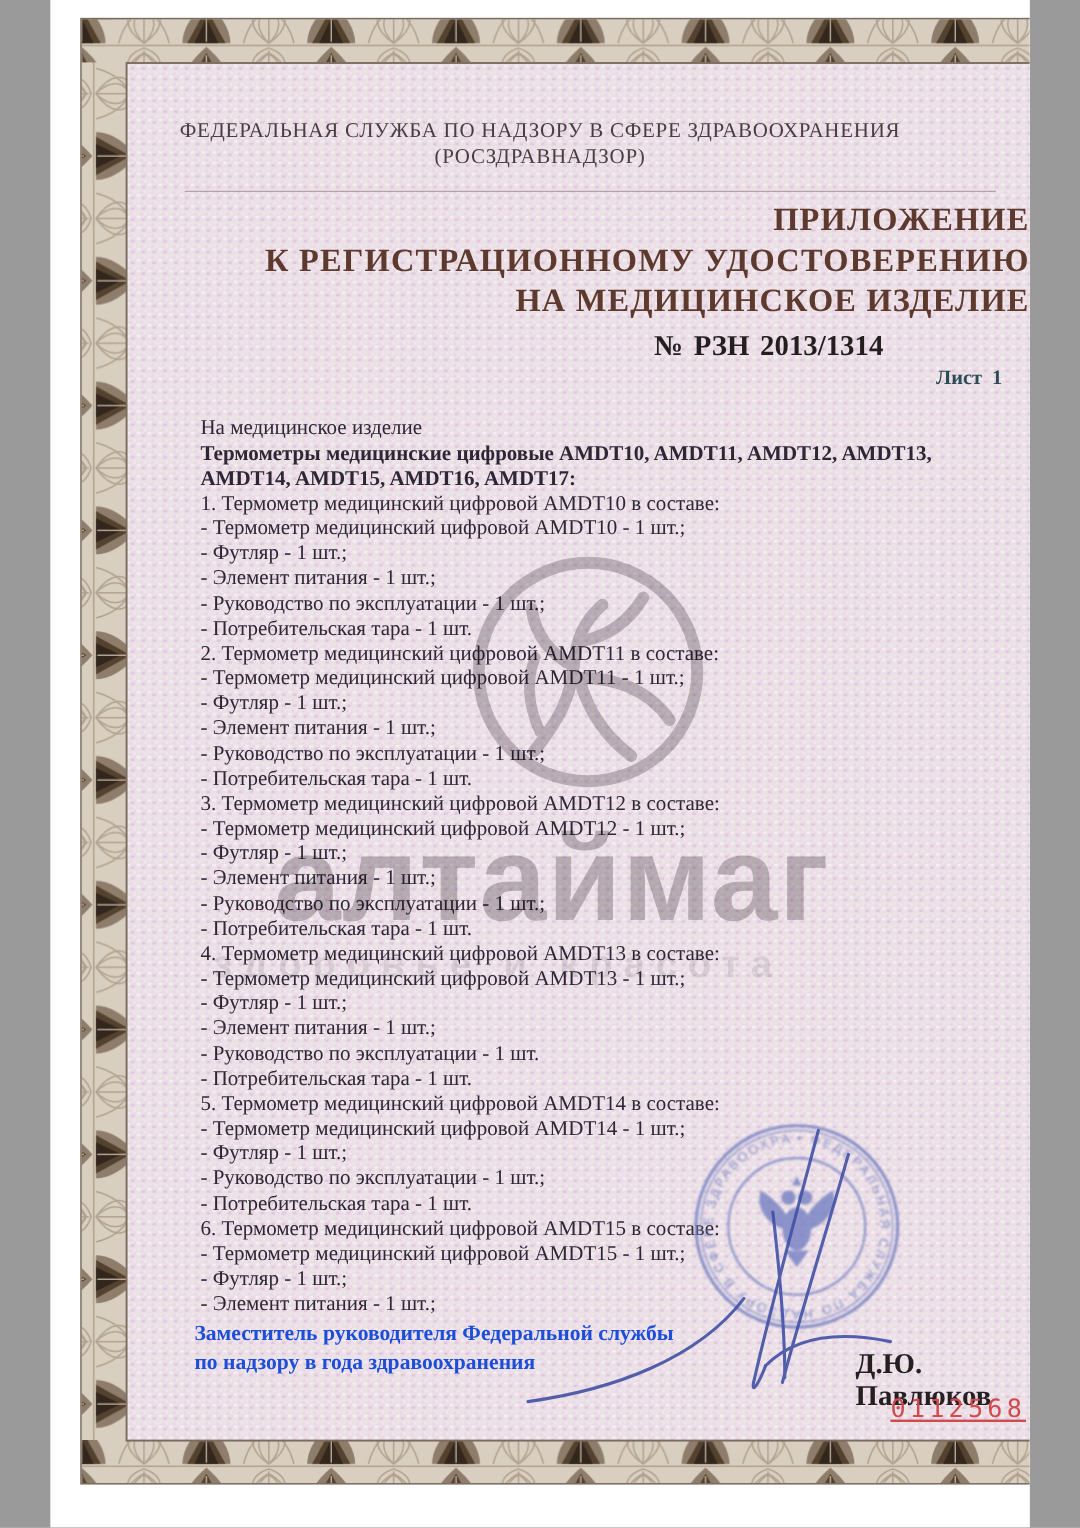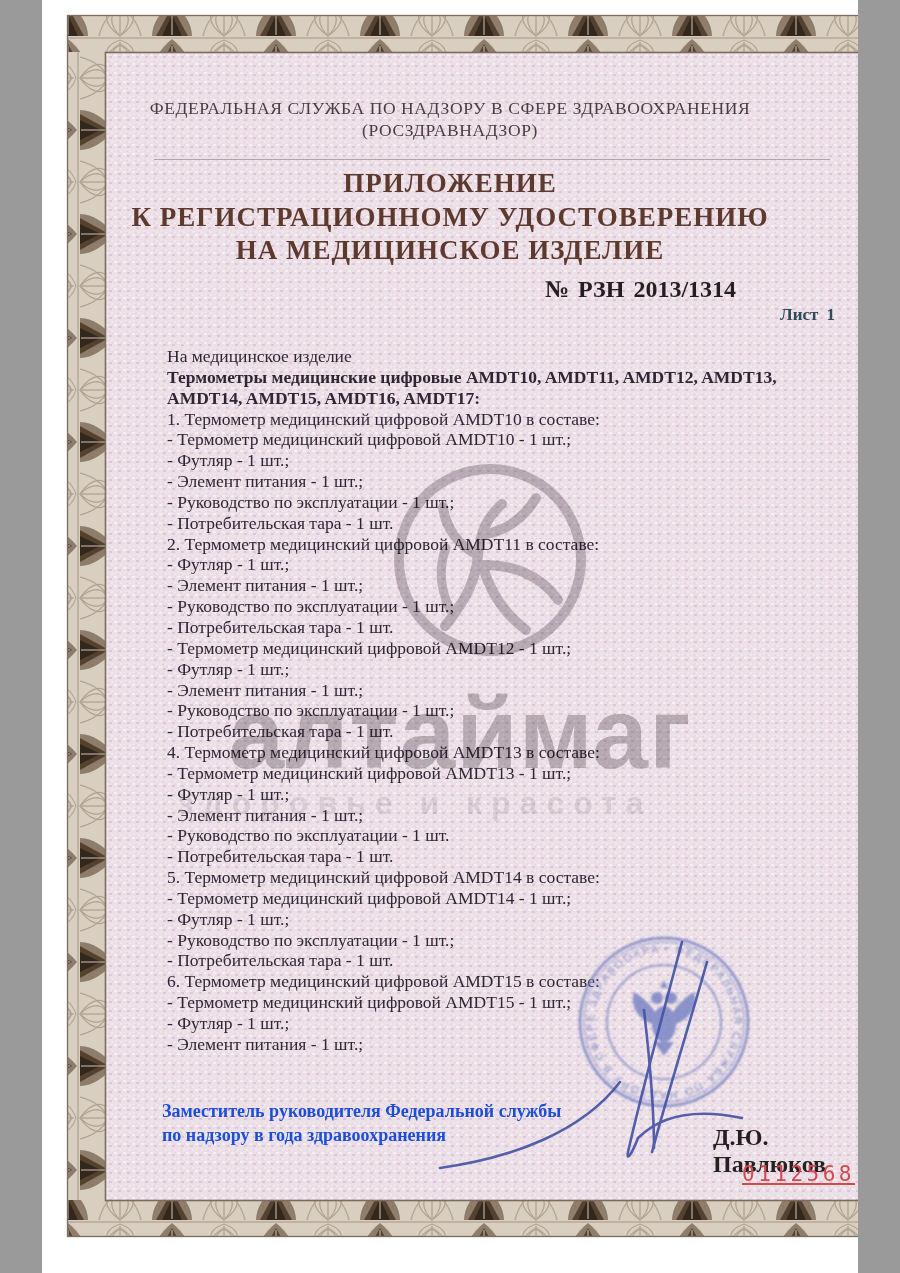--- a/index.html
+++ b/index.html
@@ -9,21 +9,21 @@
     --signature-blue:#4351a5; --watermark-gray:#8f878d;
   }
   html,body{margin:0;padding:0;background:#9a9a9a;}
   .page{position:relative;width:816px;height:1273px;margin:0 auto;background:var(--page-bg);
     font-family:"Liberation Serif",serif;overflow:hidden;}
   .bg{position:absolute;left:0;top:0;}
   .abs{position:absolute;}
   .agency{top:97px;left:0;width:100%;text-align:center;font-size:17.5px;line-height:22px;
     color:var(--header-gray);letter-spacing:.6px;}
   .rule{top:159px;left:112px;width:676px;height:1px;background:rgba(125,98,104,.5);}
-  .doc-title{top:167px;left:0;width:100%;text-align:center;font-weight:bold;
+  .doc-title{top:167px;left:0;width:100%;text-align:right;font-weight:bold;
     font-size:27px;line-height:33.5px;color:var(--title-brown);letter-spacing:1px;}
   .meta-date{top:280px;left:228px;font-weight:bold;font-size:20px;color:var(--meta-ink);word-spacing:4px;}
   .meta-number{top:276px;left:503px;font-weight:bold;font-size:24px;color:var(--meta-ink);word-spacing:3px;}
   .sheet{top:305px;left:738px;font-weight:bold;font-size:17px;color:var(--sheet-teal);word-spacing:4px;}
   .body-block{top:346px;left:125px;width:692px;font-size:17.5px;line-height:20.85px;color:var(--body-ink);}
   .body-block .line{white-space:nowrap;}
   .body-block .bold{font-weight:bold;}
   .sig-pos{top:1100px;left:120px;font-weight:bold;font-size:18px;line-height:23.5px;color:#1d4ed8;}
   .sig-name{top:1124px;left:671px;font-weight:bold;font-size:24px;color:#251f22;}
   .serial{top:1162px;left:700px;font-family:"DejaVu Sans Mono",monospace;font-size:21px;
@@ -120,24 +120,26 @@
         <div class="line">AMDT14, AMDT15, AMDT16, AMDT17:</div>
       </div>
     <div>
         <div class="line">1. Термометр медицинский цифровой AMDT10 в составе:</div>
         <div class="line">- Термометр медицинский цифровой AMDT10 - 1 шт.;</div>
         <div class="line">- Футляр - 1 шт.;</div>
         <div class="line">- Элемент питания - 1 шт.;</div>
         <div class="line">- Руководство по эксплуатации - 1 шт.;</div>
         <div class="line">- Потребительская тара - 1 шт.</div>
         <div class="line">2. Термометр медицинский цифровой AMDT11 в составе:</div>
-        <div class="line">- Футляр - 1 шт.;</div>
-        <div class="line">- Элемент питания - 1 шт.;</div>
-        <div class="line">- Руководство по эксплуатации - 1 шт.;</div>
-        <div class="line">- Потребительская тара - 1 шт.</div>
+        <div class="line">- Термометр медицинский цифровой AMDT11 - 1 шт.;</div>
+        <div class="line">- Футляр - 1 шт.;</div>
+        <div class="line">- Элемент питания - 1 шт.;</div>
+        <div class="line">- Руководство по эксплуатации - 1 шт.;</div>
+        <div class="line">- Потребительская тара - 1 шт.</div>
+        <div class="line">3. Термометр медицинский цифровой AMDT12 в составе:</div>
         <div class="line">- Термометр медицинский цифровой AMDT12 - 1 шт.;</div>
         <div class="line">- Футляр - 1 шт.;</div>
         <div class="line">- Элемент питания - 1 шт.;</div>
         <div class="line">- Руководство по эксплуатации - 1 шт.;</div>
         <div class="line">- Потребительская тара - 1 шт.</div>
         <div class="line">4. Термометр медицинский цифровой AMDT13 в составе:</div>
         <div class="line">- Термометр медицинский цифровой AMDT13 - 1 шт.;</div>
         <div class="line">- Футляр - 1 шт.;</div>
         <div class="line">- Элемент питания - 1 шт.;</div>
         <div class="line">- Руководство по эксплуатации - 1 шт.</div>

